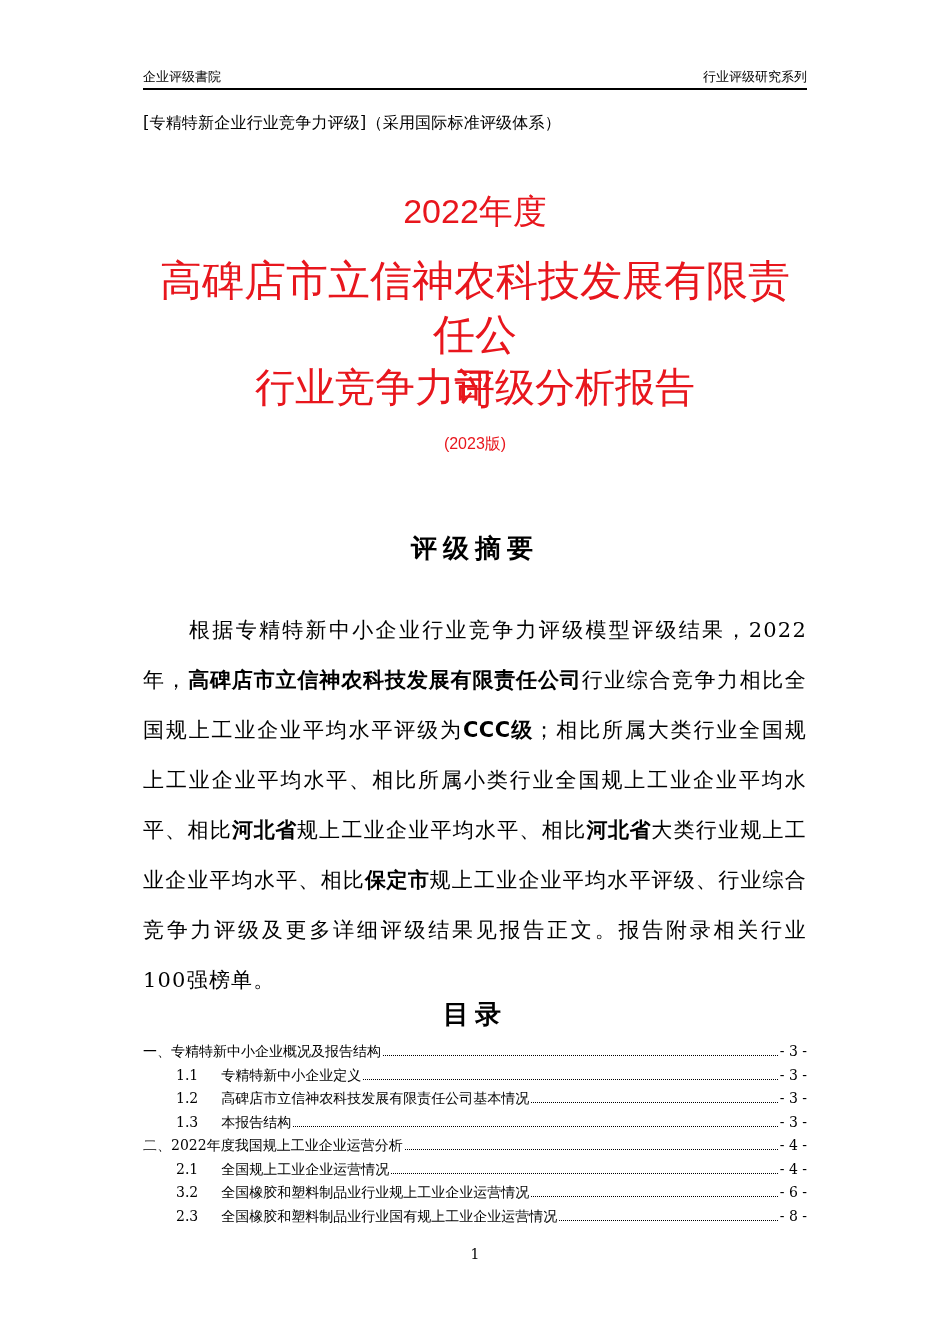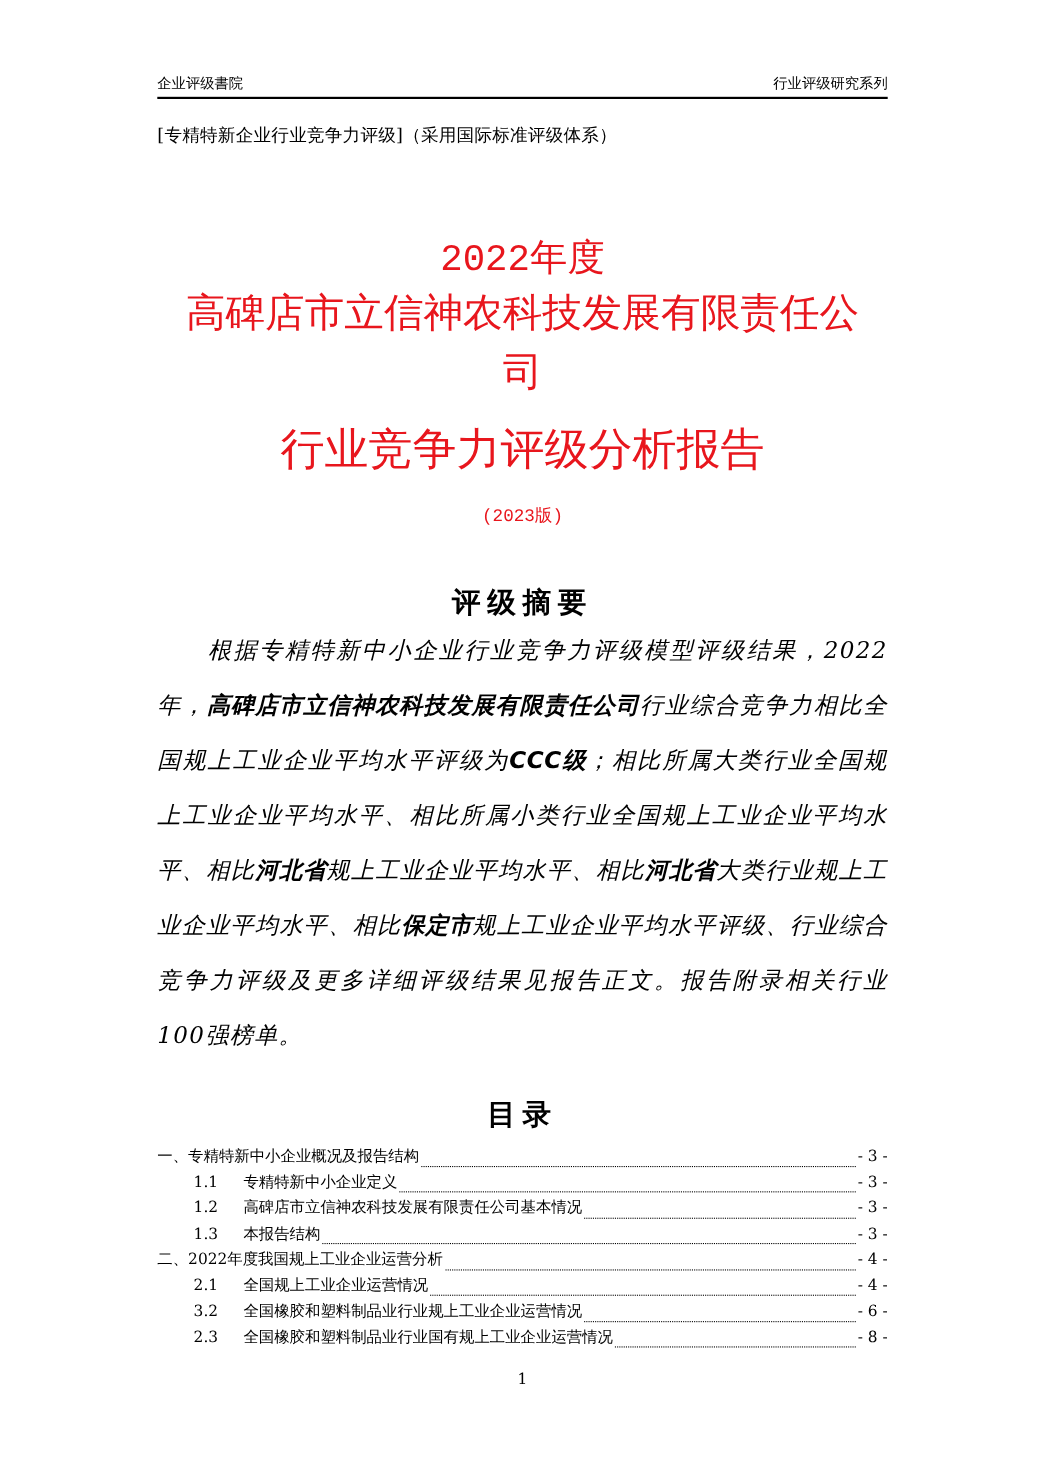--- a/index.html
+++ b/index.html
@@ -48,70 +48,68 @@
       font-size: 16px;
       line-height: 22px;
       letter-spacing: 0.2px;
     }
     .title-block {
       position: absolute;
       left: 143px;
       width: 664px;
       text-align: center;
       color: #e8161d;
-      font-family: Liberation Mono, monospace;
-      margin-top: 26px;
+      font-family: Liberation Sans, sans-serif;
     }
     .title-year { top: 188px; font-size: 34px; line-height: 46px; }
-    .title-company { top: 234px; font-size: 36px; line-height: 54px; }
+    .title-company { top: 254px; font-size: 42px; line-height: 54px; }
     .title-report { top: 364px; font-size: 40px; line-height: 46px; }
     .title-edition { top: 426px; font-size: 16px; line-height: 36px; }
 
     .section-heading {
       position: absolute;
       left: 143px;
       width: 664px;
       text-align: center;
       font-family: "DejaVu Sans", "Liberation Sans", sans-serif;
       font-weight: bold;
       font-size: 26px;
       letter-spacing: 6px;
     }
     .h-summary { top: 528px; line-height: 40px; }
     .h-toc { top: 996px; line-height: 36px; }
 
     .summary {
       position: absolute;
       left: 143px;
-      top: 566px;
+      top: 605px;
       width: 664px;
       font-size: 21px;
       line-height: 50px;
       text-align: justify;
       text-indent: 46px;
       letter-spacing: 1.2px;
-      font-style: italic;
     }
     .summary b {
       font-family: "DejaVu Sans", "Liberation Sans", sans-serif;
       font-weight: bold;
       letter-spacing: 0.5px;
     }
 
     .toc {
       position: absolute;
       left: 143px;
       top: 1040px;
       width: 664px;
       font-size: 14px;
       line-height: 23.5px;
     }
     .toc-row {
       display: flex;
-      align-items: flex-end;
+      align-items: center;
       white-space: nowrap;
       cursor: pointer;
     }
     .toc-row.level-2 { padding-left: 33px; }
     .toc-row .num { margin-right: 23px; }
     .toc-row .dots {
       flex: 1 1 auto;
       overflow: hidden;
       margin: 0 2px;
       height: 14px;

